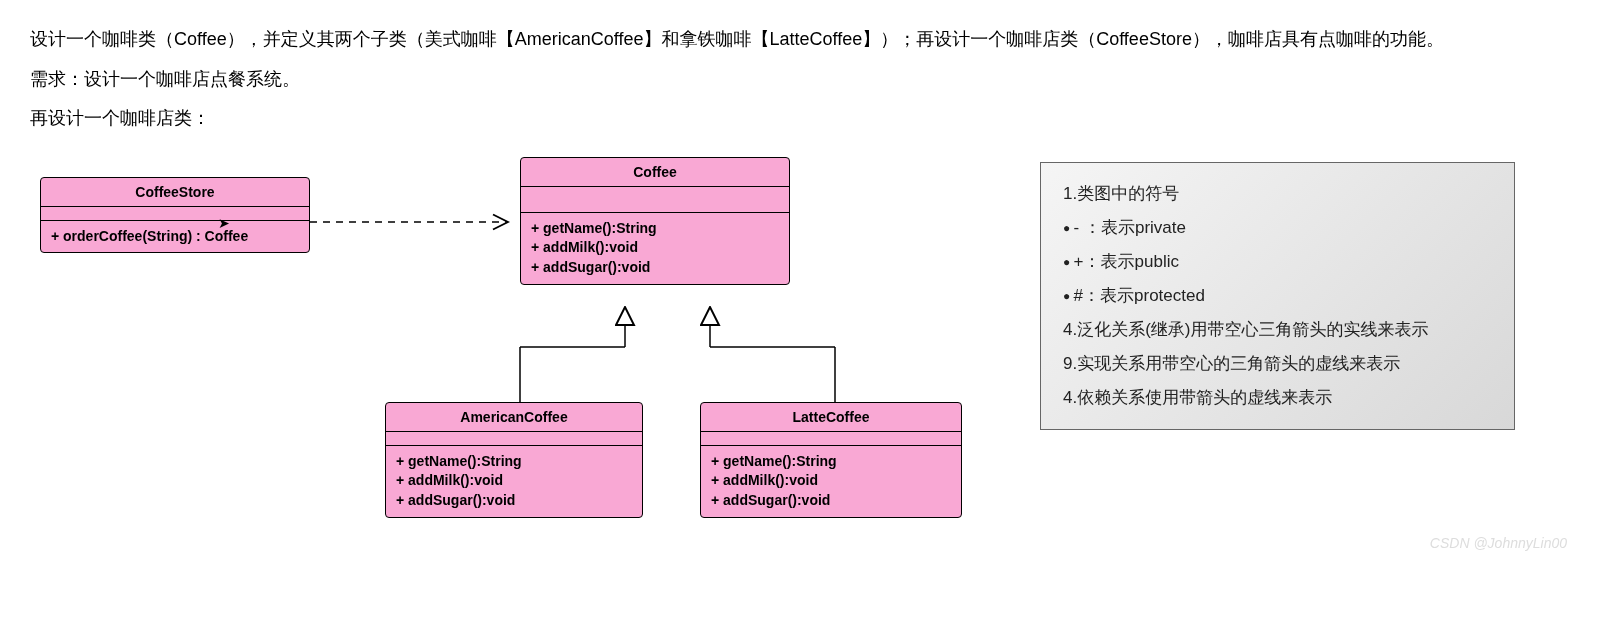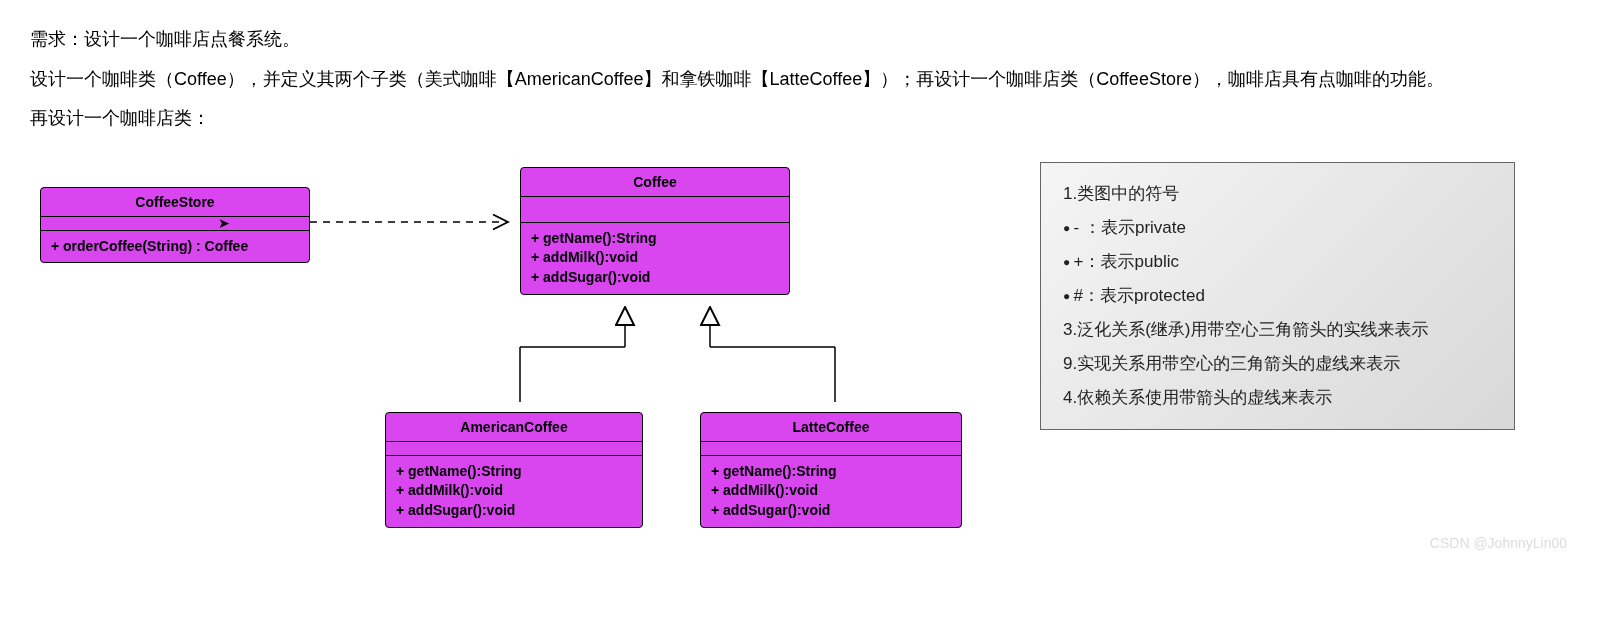--- a/index.html
+++ b/index.html
@@ -17,24 +17,23 @@
     line-height: 2.2;
     margin-bottom: 18px;
   }
   .diagram-area {
     position: relative;
     height: 400px;
   }
   .uml-class {
     position: absolute;
     border: 1.5px solid #000;
-    background: #d946ef;
+    background: #f9a8d4;
     border-radius: 4px;
     font-size: 14px;
-    margin-top: 10px;
   }
   .uml-class .name {
     text-align: center;
     font-weight: bold;
     padding: 6px 8px;
     border-bottom: 1.5px solid #000;
   }
   .uml-class .attrs {
     min-height: 14px;
     border-bottom: 1.5px solid #000;
@@ -58,41 +57,42 @@
     content: "● ";
     font-size: 12px;
     vertical-align: middle;
   }
   .watermark {
     position: absolute;
     right: 20px;
     bottom: 6px;
     color: #ddd;
     font-size: 14px;
+    font-style: italic;
   }
   .cursor {
     position: absolute;
     font-size: 14px;
     color: #000;
     pointer-events: none;
   }
   svg.connectors {
     position: absolute;
     top: 0; left: 0;
     width: 100%;
     height: 100%;
     pointer-events: none;
   }
 </style>
 </head>
 <body>
 
 <div class="desc">
+  <div>设计一个咖啡类（Coffee），并定义其两个子类（美式咖啡【AmericanCoffee】和拿铁咖啡【LatteCoffee】）；再设计一个咖啡店类（CoffeeStore），咖啡店具有点咖啡的功能。</div>
   <div>需求：设计一个咖啡店点餐系统。</div>
-  <div>设计一个咖啡类（Coffee），并定义其两个子类（美式咖啡【AmericanCoffee】和拿铁咖啡【LatteCoffee】）；再设计一个咖啡店类（CoffeeStore），咖啡店具有点咖啡的功能。</div>
   <div>再设计一个咖啡店类：</div>
 </div>
 
 <div class="diagram-area">
 
   <svg class="connectors">
     <defs>
       <marker id="open-tri" markerWidth="14" markerHeight="14" refX="13" refY="7" orient="auto">
         <path d="M1,1 L13,7 L1,13 Z" fill="#fff" stroke="#000" stroke-width="1.3"></path>
       </marker>
@@ -142,19 +142,19 @@
     <div class="methods">+ getName():String
 + addMilk():void
 + addSugar():void</div>
   </div>
 
   <div class="legend-box" style="left:1010px; top:5px; width:475px;">
     <div>1.类图中的符号</div>
     <div class="bullet">- ：表示private</div>
     <div class="bullet">+：表示public</div>
     <div class="bullet">#：表示protected</div>
-    <div>3.泛化关系(继承)用带空心三角箭头的实线来表示</div>
+    <div>4.泛化关系(继承)用带空心三角箭头的实线来表示</div>
     <div>9.实现关系用带空心的三角箭头的虚线来表示</div>
     <div>4.依赖关系使用带箭头的虚线来表示</div>
   </div>
 
   <div class="watermark">CSDN @JohnnyLin00</div>
 </div>
 
 </body></html>

